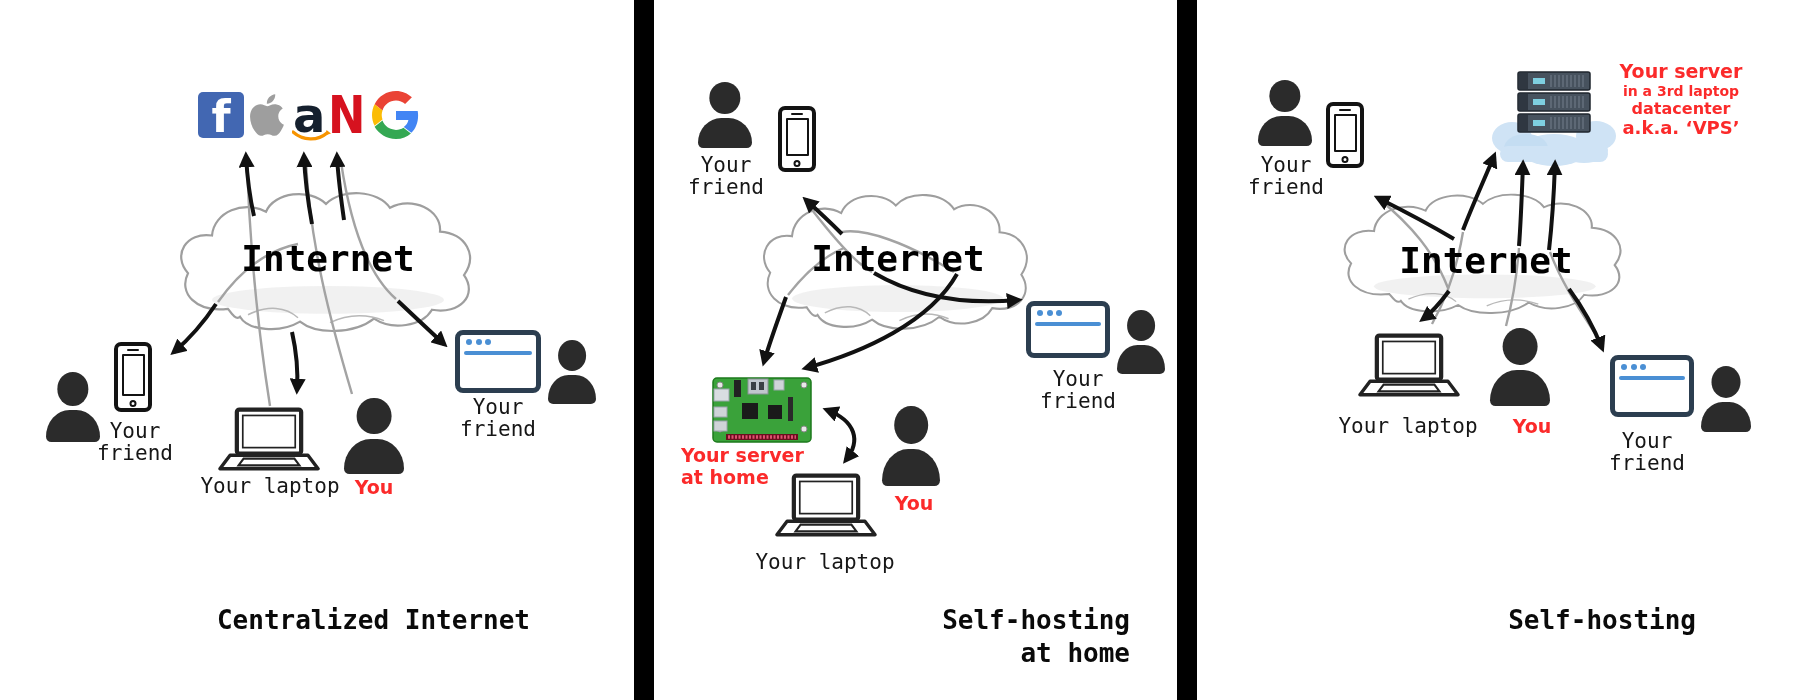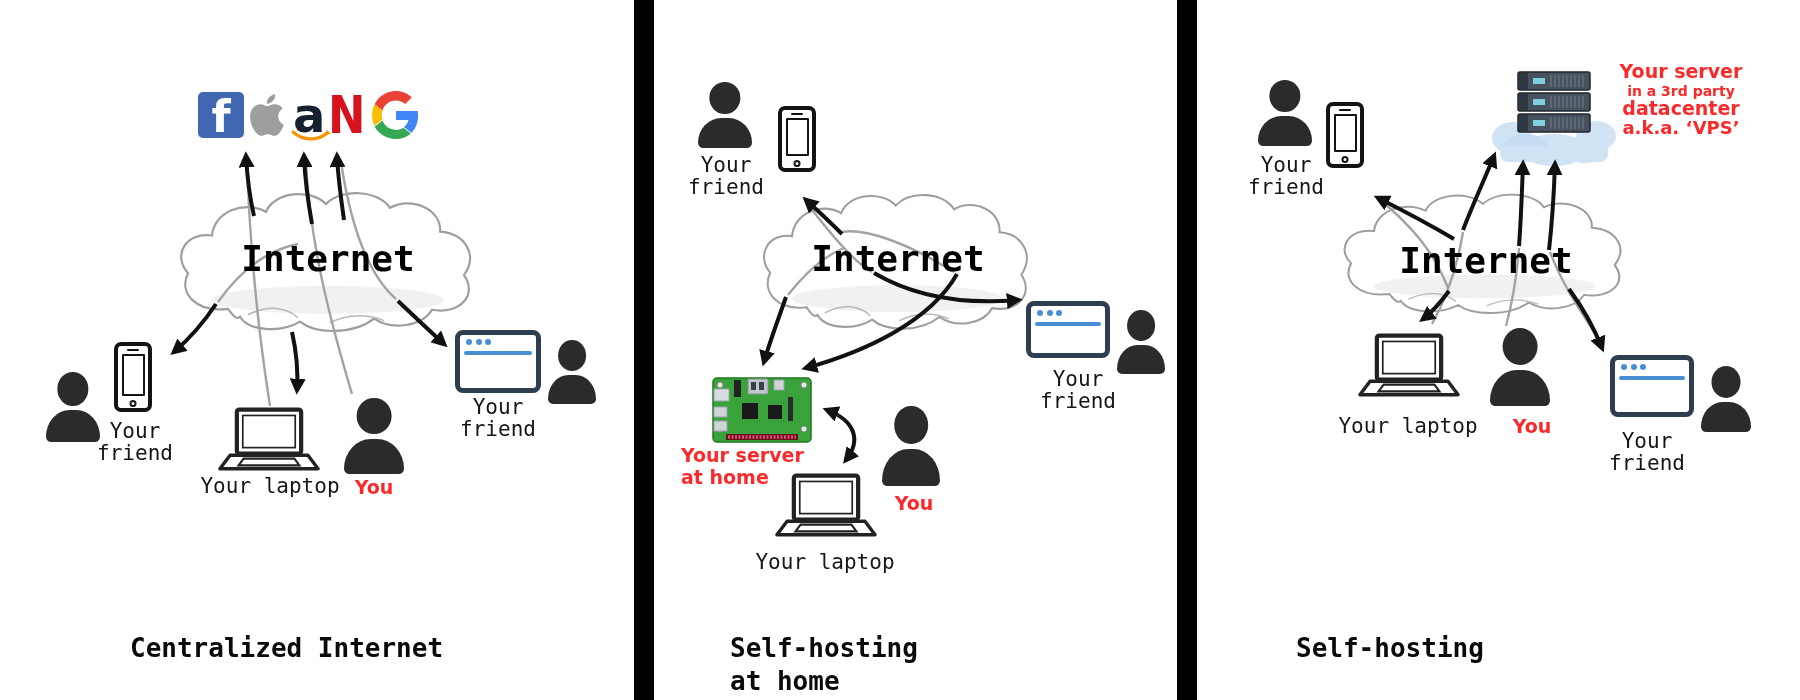--- a/index.html
+++ b/index.html
@@ -7,21 +7,21 @@
           font-family:"DejaVu Sans Mono",monospace;}
   .divider{position:absolute;top:0;bottom:0;width:20px;background:#000;}
   #overlay{position:absolute;left:0;top:0;z-index:1;pointer-events:none;}
   .abs{position:absolute;z-index:2;}
   .lbl{position:absolute;z-index:3;font-family:"DejaVu Sans Mono",monospace;font-size:21px;
        line-height:22px;color:#161616;text-align:center;white-space:nowrap;}
   .red{color:#fb2a2a;font-weight:bold;font-family:"DejaVu Sans",sans-serif;font-size:19px;}
   .internet{position:absolute;z-index:3;font:bold 36px "DejaVu Sans Mono",monospace;color:#000;
             text-align:center;width:200px;}
   .title{position:absolute;z-index:3;font:bold 26px/33px "DejaVu Sans Mono",monospace;color:#0a0a0a;
-         text-align:left;width:400px;margin-top:28px;}
+         text-align:right;width:400px;}
   
   .person{position:absolute;z-index:2;}
   .person .ph{position:absolute;top:0;left:50%;transform:translateX(-50%);width:58%;height:48%;
               background:#2b2b2b;border-radius:50%;}
   .person .pb{position:absolute;top:54%;bottom:0;left:0;right:0;background:#2b2b2b;
               border-top-left-radius:50% 95%;border-top-right-radius:50% 95%;
               border-bottom-left-radius:6px;border-bottom-right-radius:6px;}
   
   .phone{position:absolute;z-index:2;border:4px solid #131313;border-radius:7px;background:#fff;box-sizing:border-box;}
   .phone .spk{position:absolute;top:2.5px;left:50%;transform:translateX(-50%);width:12px;height:2.5px;
@@ -288,22 +288,22 @@
       <div class="scr"></div>
       <div class="home"></div>
     </div>
   <div class="lbl" style="left:1226px;top:154px;width:120px">
     <div>Your</div>
     <div>friend</div>
   </div>
 
   <div class="lbl red" style="left:1606px;top:60px;width:150px;text-align:center">
     <div style="font-size:19px;line-height:23px">Your server</div>
-    <div style="font-size:14px;line-height:17px">in a 3rd party</div>
-    <div style="font-size:19px;line-height:17px">datacenter</div>
+    <div style="font-size:14px;line-height:17px">in a 3rd laptop</div>
+    <div style="font-size:16px;line-height:17px">datacenter</div>
     <div style="font-size:18px;line-height:22px">a.k.a. ‘VPS’</div>
   </div>
 
   <div class="internet" style="left:1386px;top:240px">Internet</div>
 
   <svg class="abs" style="left:1352px;top:333px" width="114" height="66" viewBox="0 0 120 78">
     <rect x="22" y="3" width="76" height="52" rx="3" fill="#fff" stroke="#222" stroke-width="5"></rect>
     <rect x="29" y="10" width="62" height="38" fill="#fff" stroke="#222" stroke-width="2"></rect>
     <path d="M14,57 L106,57 L118,73 L2,73 Z" fill="#fff" stroke="#222" stroke-width="4" stroke-linejoin="round"></path>
     <path d="M30,61 L90,61 L96,69 L24,69 Z" fill="#fff" stroke="#222" stroke-width="2.5"></path>

